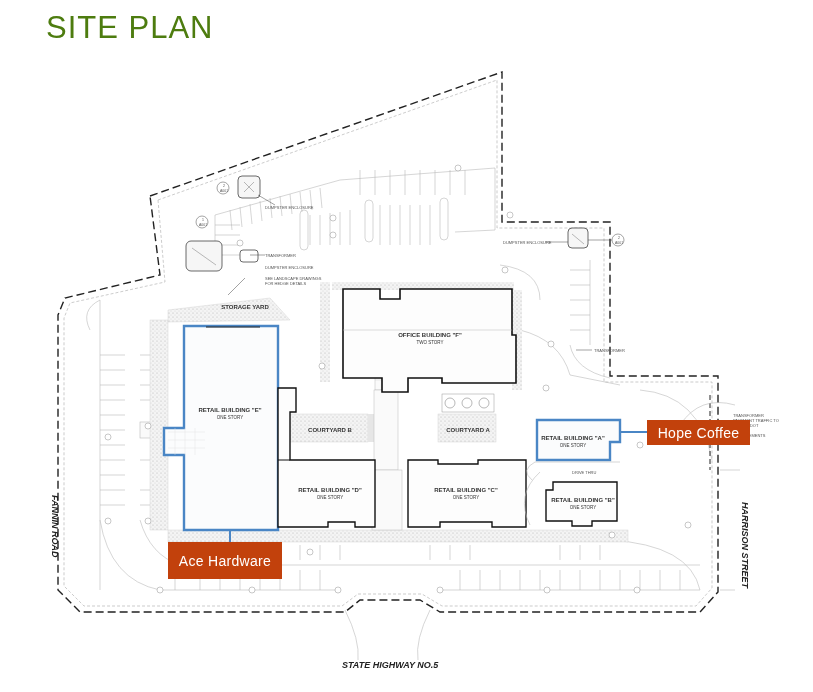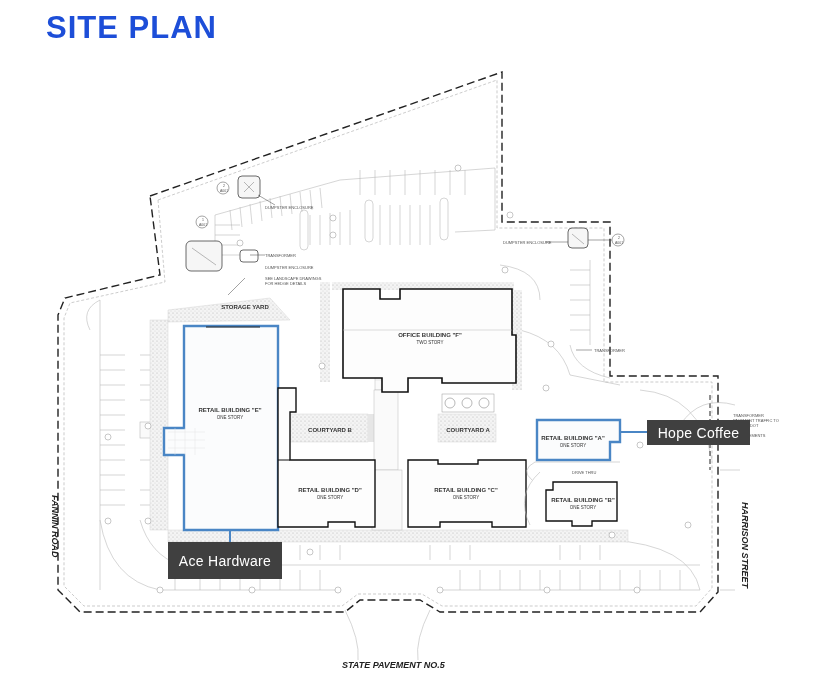--- a/index.html
+++ b/index.html
@@ -1,25 +1,25 @@
 <!DOCTYPE html>
 <html><head>
 <meta charset="utf-8">
 <style>
   html, body { margin: 0; padding: 0; background: #ffffff; }
   body { width: 813px; height: 692px; position: relative; overflow: hidden; font-family: "Liberation Sans", sans-serif; }
-  .title { position: absolute; left: 46px; top: 10px; font-family: "Liberation Sans", sans-serif; font-weight: bold; font-size: 31px; letter-spacing: 1px; color: #1d4ed8; margin: 0; }
+  .title { position: absolute; left: 46px; top: 10px; font-family: "Liberation Sans", sans-serif; font-weight: normal; font-size: 31px; letter-spacing: 1px; color: #4d7c0f; margin: 0; }
   svg.plan { position: absolute; left: 0; top: 0; }
   .lbl { position: absolute; font-family: "Liberation Sans", sans-serif; color: #333; white-space: nowrap; }
   .bld { font-size: 6px; font-weight: bold; text-align: center; transform: translateX(-50%); line-height: 8px; }
   .bld .sub { font-size: 4.5px; font-weight: normal; display: block; }
   .note { font-size: 4px; color: #555; line-height: 5px; }
   .road { font-size: 9px; font-weight: bold; font-style: italic; color: #222; }
   .road-v { writing-mode: vertical-rl; }
-  .callout { position: absolute; background: #404040; color: #ffffff; font-family: "Liberation Sans", sans-serif; font-size: 14px; display: flex; align-items: center; justify-content: center; letter-spacing: 0.3px; }
+  .callout { position: absolute; background: #c2410c; color: #ffffff; font-family: "Liberation Sans", sans-serif; font-size: 14px; display: flex; align-items: center; justify-content: center; letter-spacing: 0.3px; }
 </style>
 </head>
 <body>
 
 <h1 class="title">SITE PLAN</h1>
 
 <svg class="plan" width="813" height="692" viewBox="0 0 813 692">
   <defs>
     <pattern id="dots" width="4" height="4" patternUnits="userSpaceOnUse">
       <rect width="4" height="4" fill="#f4f4f4"></rect>
@@ -332,16 +332,16 @@
 <div class="lbl note" style="left:733px; top:413px;">
   <span>TRANSFORMER</span><br>
   <span>PAVEMENT TRAFFIC TO</span><br>
   <span>CITY, TX DOT</span><br>
   <span>STREET</span><br>
   <span>IMPROVEMENTS</span>
 </div>
 
 <div class="lbl road road-v" style="left:50px; top:495px;">FANNIN ROAD</div>
 <div class="lbl road road-v" style="left:740px; top:502px;">HARRISON STREET</div>
-<div class="lbl road" style="left:342px; top:660px;">STATE PAVEMENT NO.5</div>
+<div class="lbl road" style="left:342px; top:660px;">STATE HIGHWAY NO.5</div>
 
 <div class="callout" style="left:168px; top:542px; width:114px; height:37px;">Ace Hardware</div>
 <div class="callout" style="left:647px; top:420px; width:103px; height:25px;">Hope Coffee</div>
 
 </body></html>

